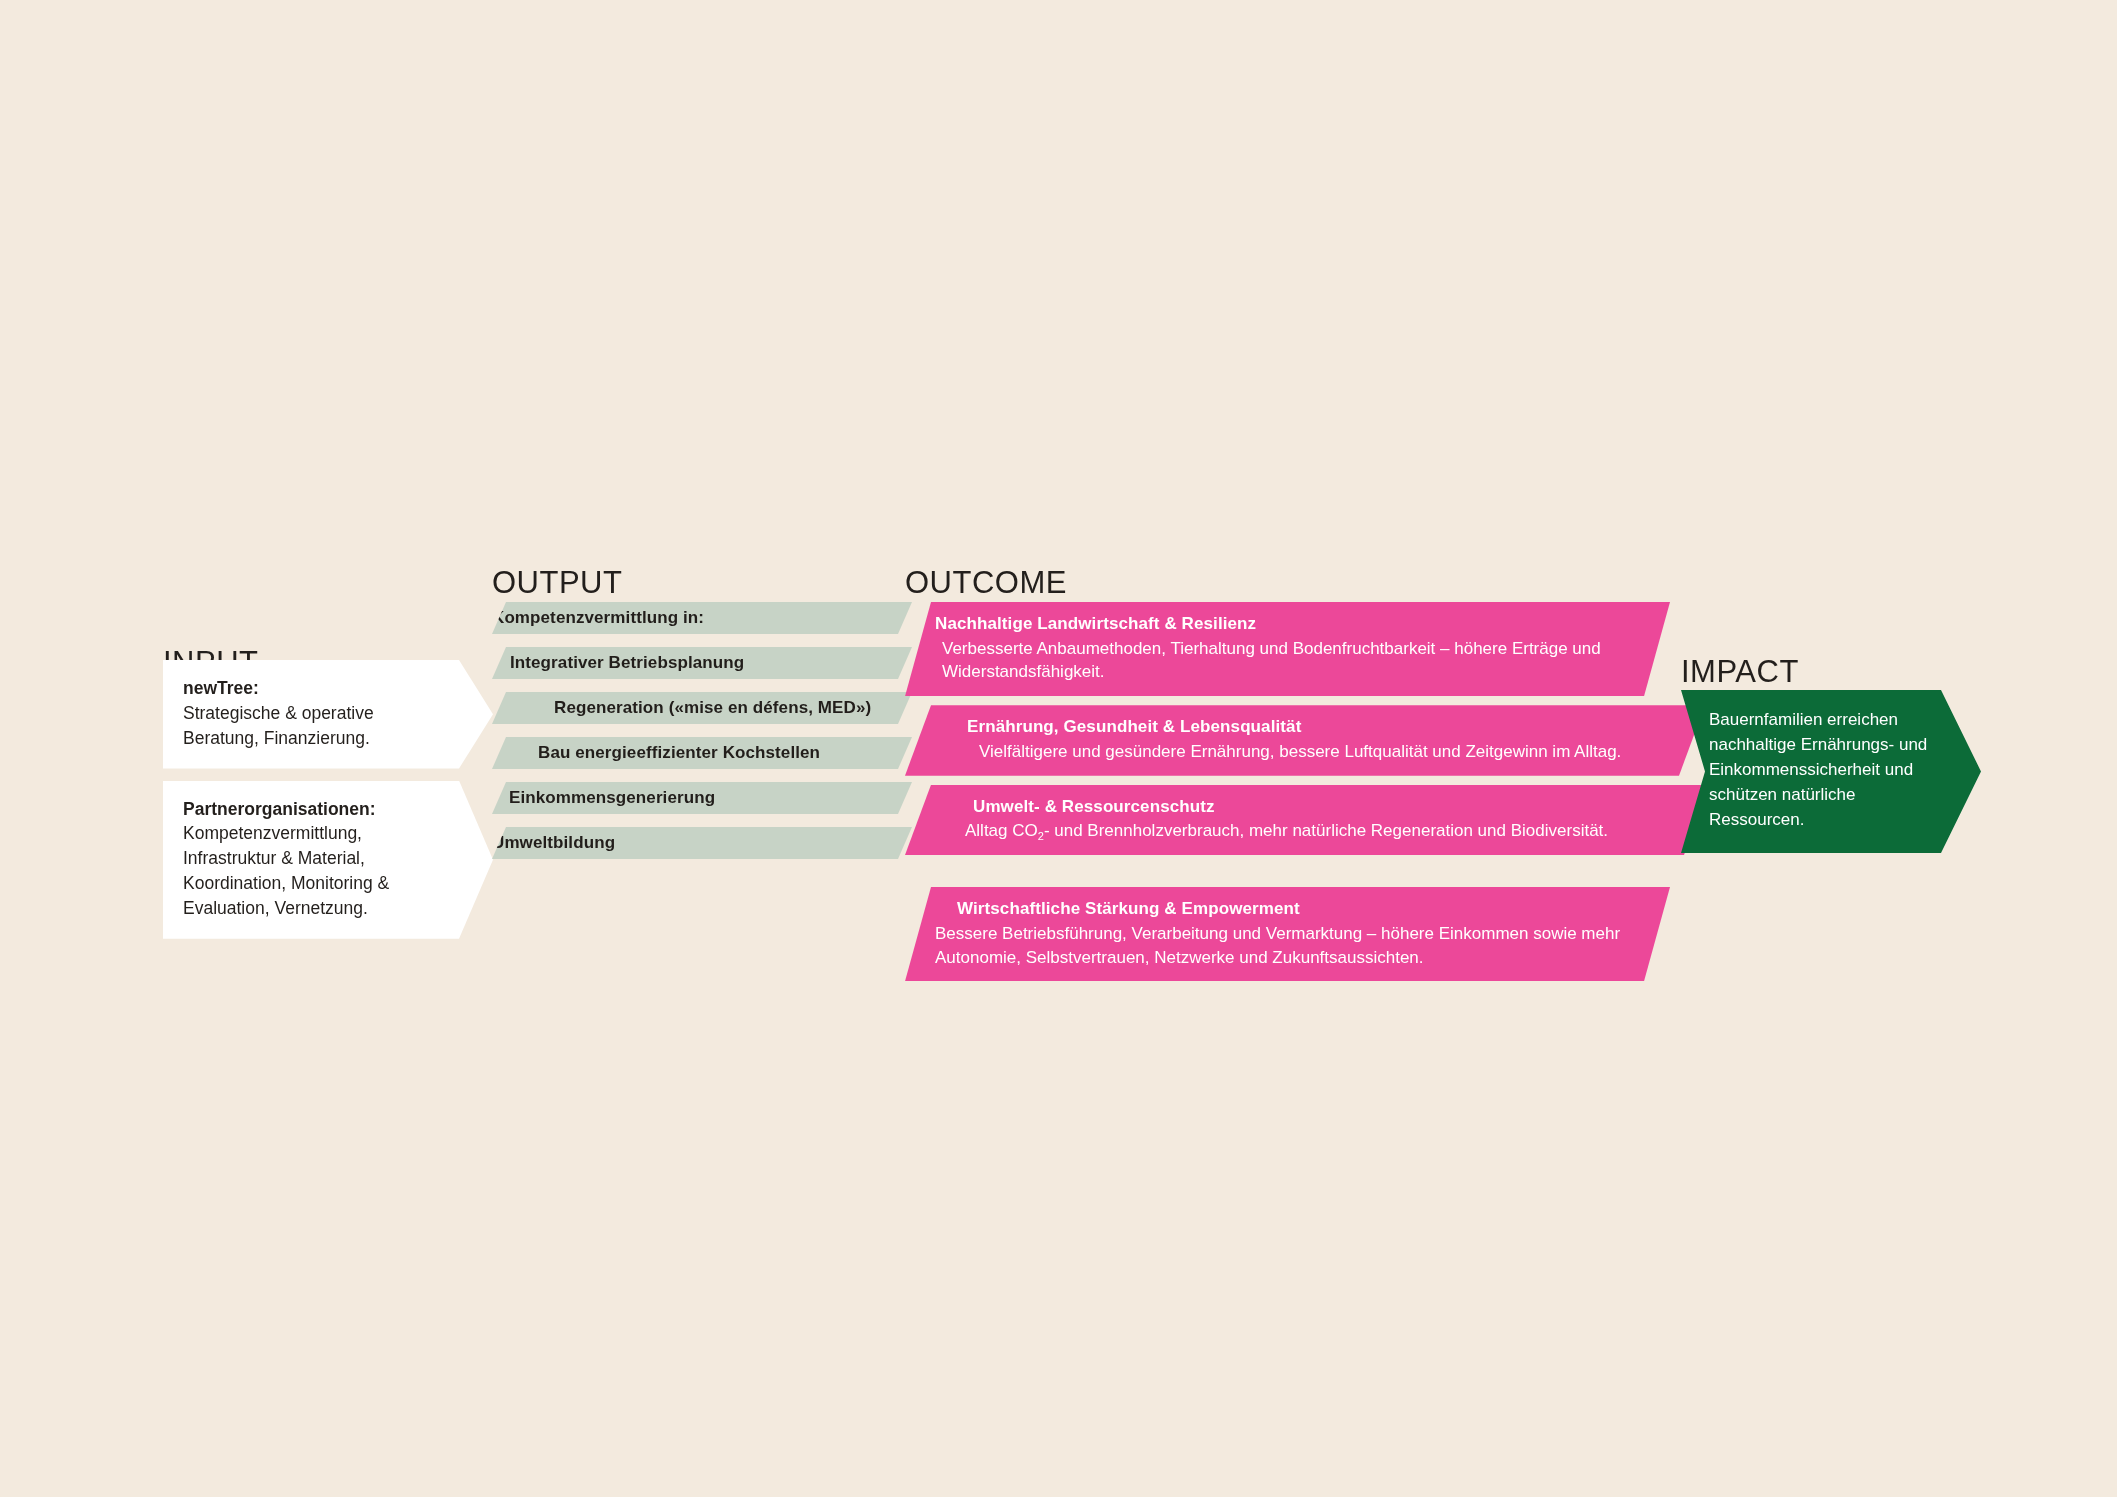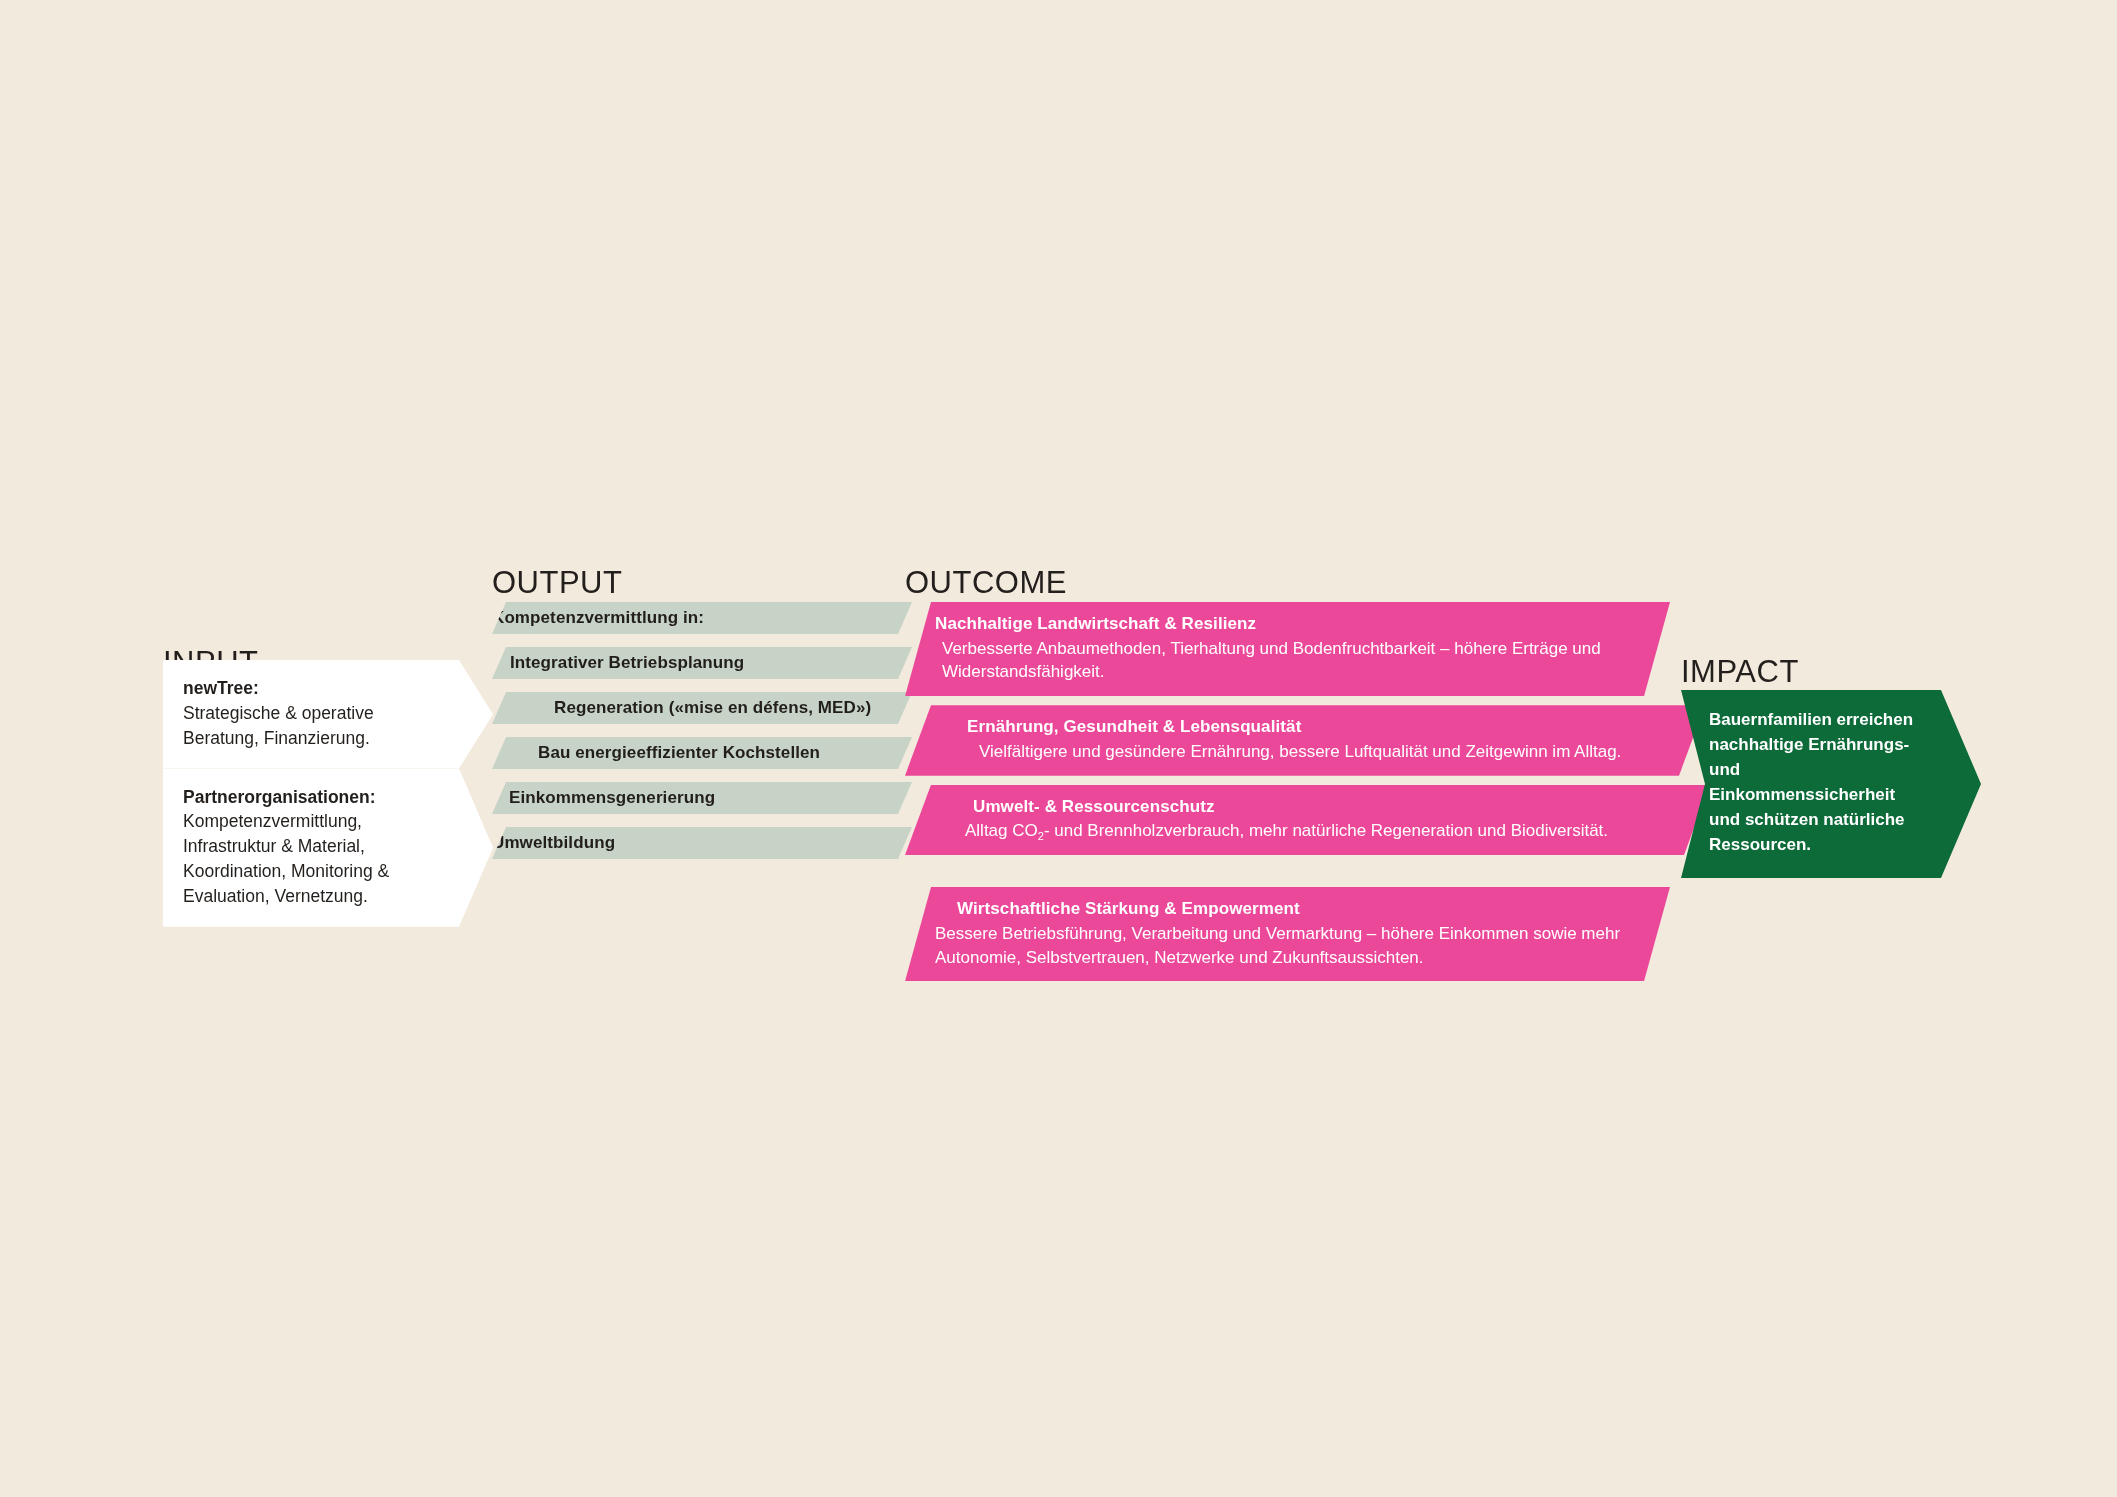--- a/index.html
+++ b/index.html
@@ -32,20 +32,21 @@
   }
 
   
   #input-col { position: absolute; left: 163px; top: 660px; width: 330px; }
 
   .input-card {
     position: relative;
     background: #ffffff;
     color: #231f1c;
     padding: 16px 60px 18px 20px;
+    margin-bottom: 12px;
     font-size: 17.5px;
     line-height: 1.42;
     clip-path: polygon(0 0, calc(100% - 34px) 0, 100% 50%, calc(100% - 34px) 100%, 0 100%);
   }
   .input-card .card-title {
     font-weight: 700;
     display: block;
   }
   .input-card .card-body { display: block; }
 
@@ -97,21 +98,21 @@
 
   
   #impact-col { position: absolute; left: 1681px; top: 690px; width: 300px; }
 
   .impact-shape {
     background: #0c6b38;
     color: #ffffff;
     padding: 18px 52px 20px 28px;
     clip-path: polygon(0 0, calc(100% - 40px) 0, 100% 50%, calc(100% - 40px) 100%, 0 100%, 24px 50%);
     font-size: 17px;
-    font-weight: 700;
+    font-weight: 400;
     line-height: 1.47;
   }
 
   .ind-0 { padding-left: 0px; }
   .ind-1 { padding-left: 18px; }
   .ind-2 { padding-left: 44px; }
   .ind-3 { padding-left: 62px; text-align: center; }
   .ind-4 { padding-left: 46px; }
   .ind-5 { padding-left: 17px; }
   .ind-6 { padding-left: 0px; }

